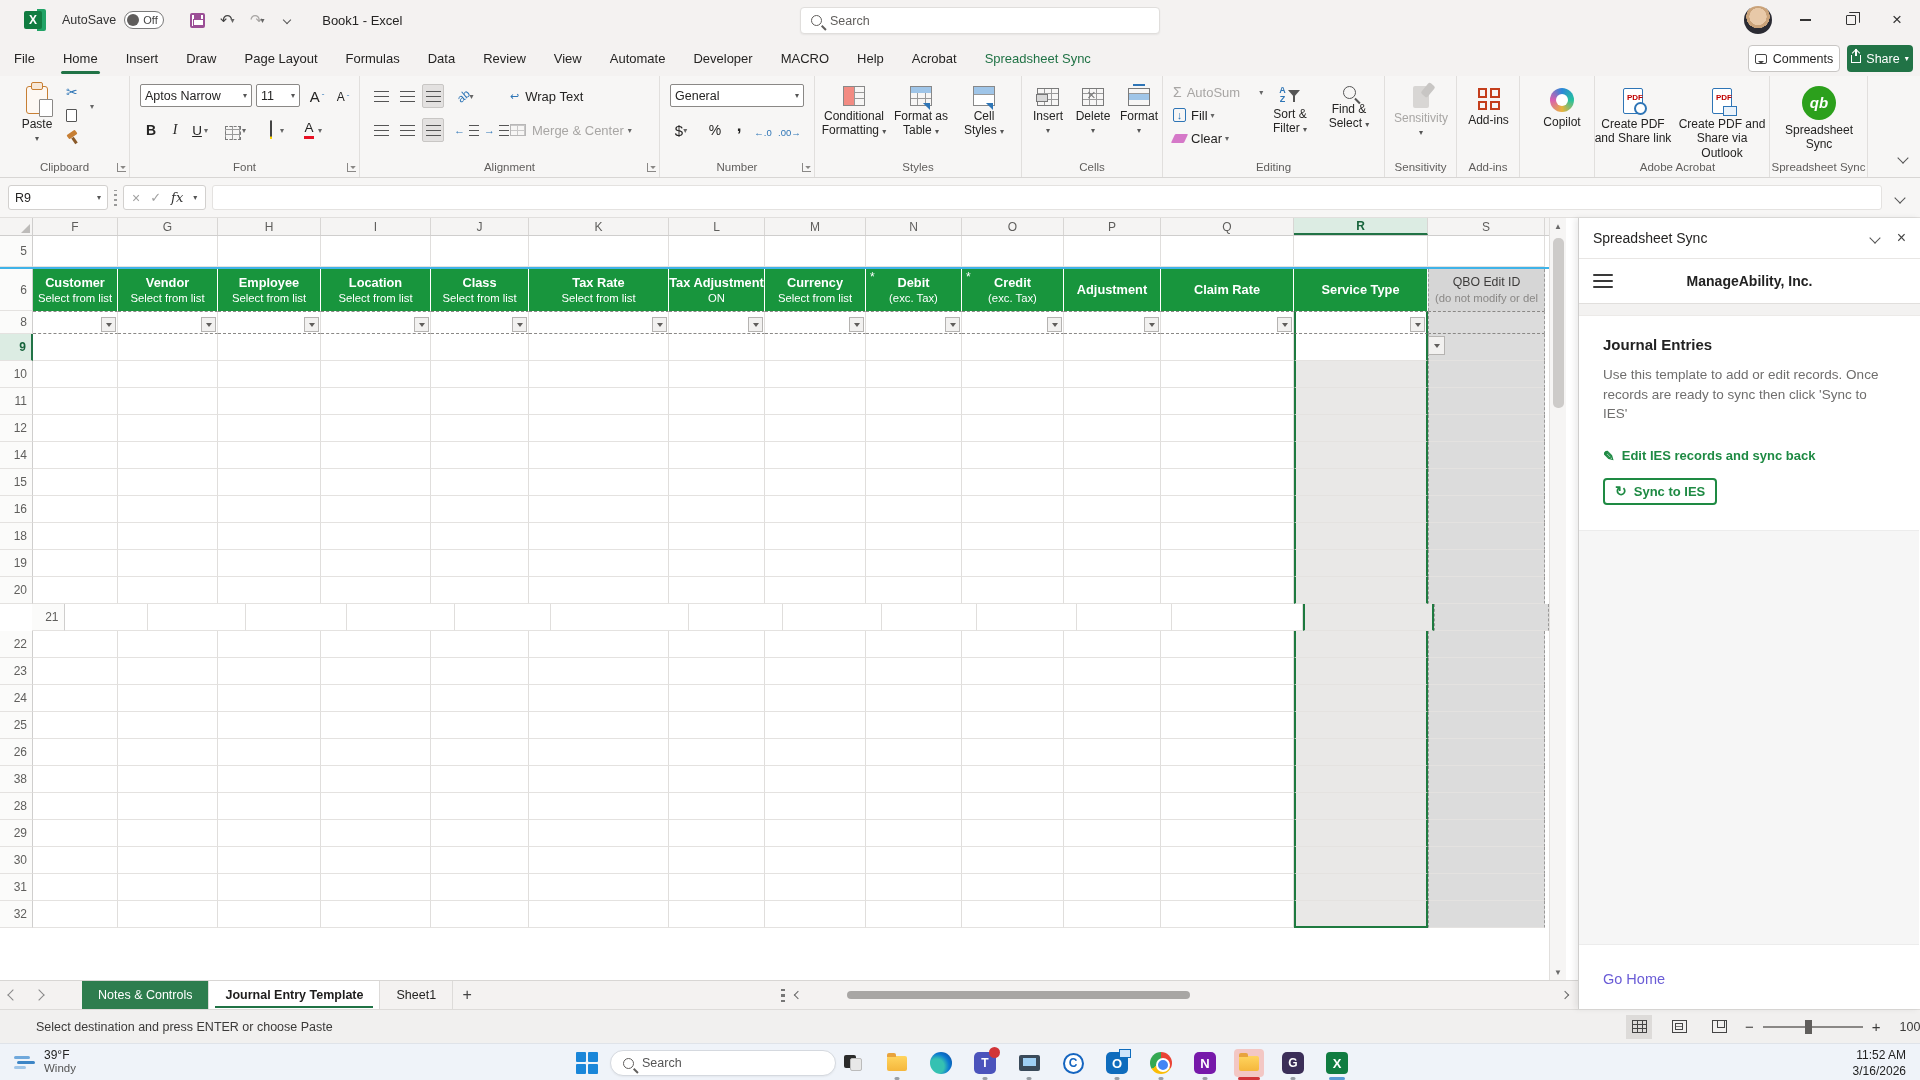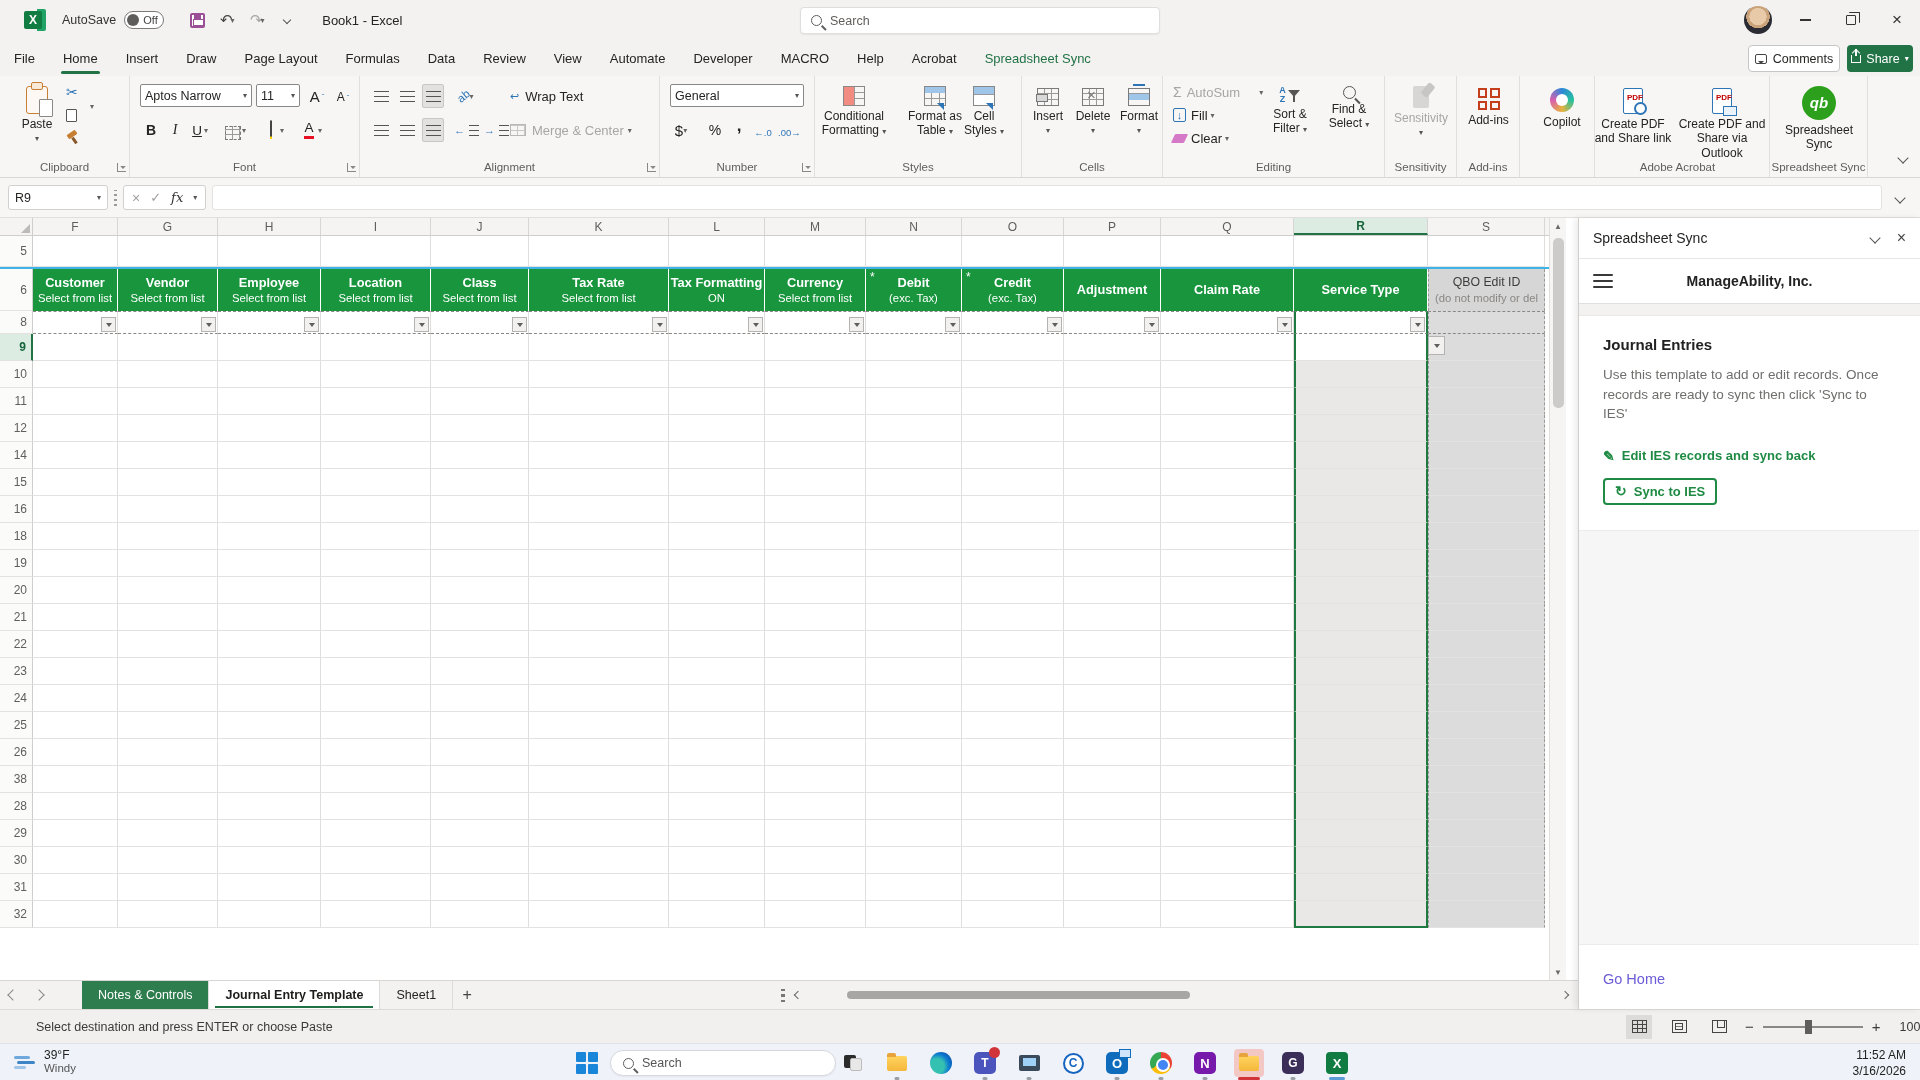--- a/index.html
+++ b/index.html
@@ -432,21 +432,21 @@
       <span class="sbtn" style="position:absolute;left:118px;top:44px;font-size:9.5px;color:#2e75b6">.00→</span>
       <div class="glabel">Number</div>
       <span class="launcher"></span>
     </div>
 
     <div class="rgroup" style="left:815px;width:207px">
       <div class="bigbtn" style="position:absolute;left:6px;top:4px;width:66px">
         <span class="cf-ico"></span>
         <span><span>Conditional</span><br><span>Formatting</span> <span class="dd">▾</span></span>
       </div>
-      <div class="bigbtn" style="position:absolute;left:88px;top:4px;width:64px">
+      <div class="bigbtn" style="position:absolute;left:74px;top:4px;width:64px">
         <span class="ft-ico">
             <span class="brush2"></span>
           </span>
         <span><span>Format as</span><br><span>Table</span> <span class="dd">▾</span></span>
       </div>
       <div class="bigbtn" style="position:absolute;left:140px;top:4px;width:58px">
         <span class="cs-ico">
             <span class="brush2"></span>
           </span>
         <span><span>Cell</span><br><span>Styles</span> <span class="dd">▾</span></span>
@@ -638,21 +638,21 @@
         </div>
         <div class="hcell" style="width: 98px;">
           <div class="t">Class</div>
           <div class="s">Select from list</div>
         </div>
         <div class="hcell" style="width: 140px;">
           <div class="t">Tax Rate</div>
           <div class="s">Select from list</div>
         </div>
         <div class="hcell" style="width: 96px;">
-          <div class="t">Tax Formatting</div>
+          <div class="t">Tax Adjustment</div>
           <div class="s">ON</div>
         </div>
         <div class="hcell" style="width: 101px;">
           <div class="t">Currency</div>
           <div class="s">Select from list</div>
         </div>
         <div class="hcell" style="width: 96px;">
           <span class="star">*</span>
           <div class="t">Debit</div>
           <div class="s">(exc. Tax)</div>
@@ -884,21 +884,21 @@
         <div class="gcell" style="width: 140px;"></div>
         <div class="gcell" style="width: 96px;"></div>
         <div class="gcell" style="width: 101px;"></div>
         <div class="gcell" style="width: 96px;"></div>
         <div class="gcell" style="width: 102px;"></div>
         <div class="gcell" style="width: 97px;"></div>
         <div class="gcell" style="width: 133px;"></div>
         <div class="gcell rcol" style="width: 134px;"></div>
         <div class="gcell scol" style="width: 117px;"></div>
       </div>
-      <div class="grid-row" style="height: 27px;">
+      <div class="grid-row" style="height: 27px; margin-left: 32px;">
         <div class="rownum">21</div>
         <div class="gcell" style="width: 85px;"></div>
         <div class="gcell" style="width: 100px;"></div>
         <div class="gcell" style="width: 103px;"></div>
         <div class="gcell" style="width: 110px;"></div>
         <div class="gcell" style="width: 98px;"></div>
         <div class="gcell" style="width: 140px;"></div>
         <div class="gcell" style="width: 96px;"></div>
         <div class="gcell" style="width: 101px;"></div>
         <div class="gcell" style="width: 96px;"></div>

